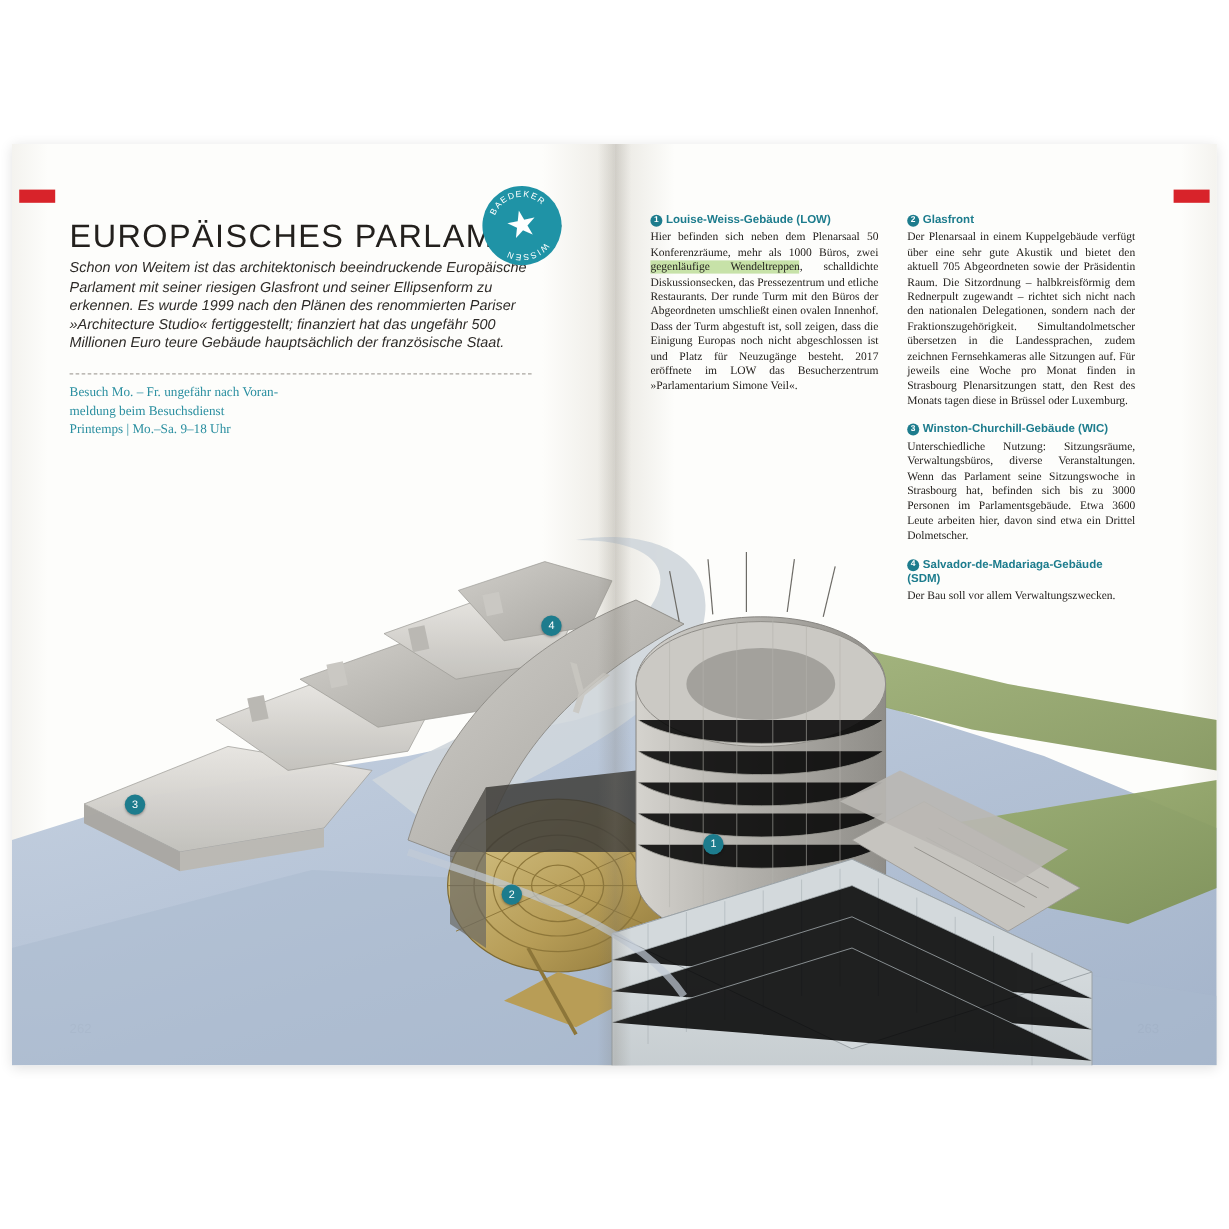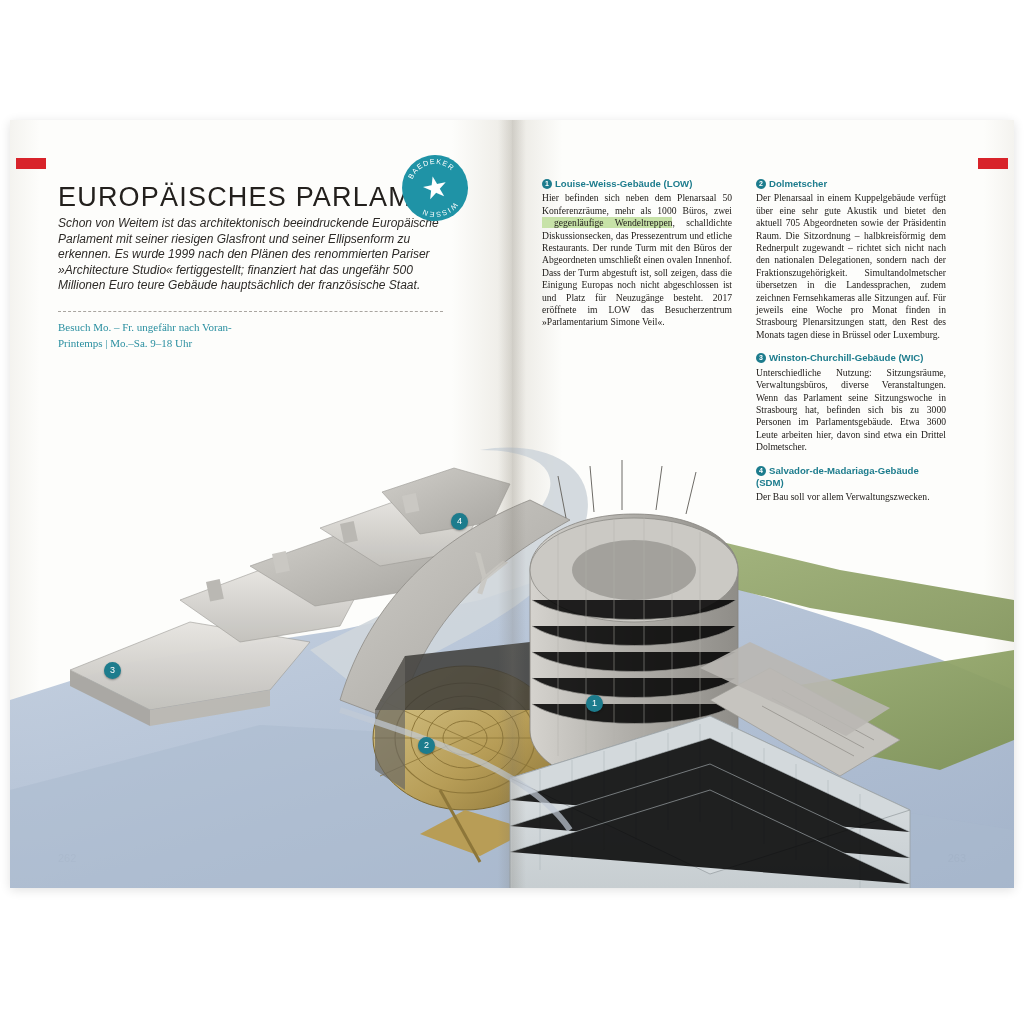--- a/index.html
+++ b/index.html
@@ -179,21 +179,21 @@
     border-radius: 50%;
     background: #1d7c8d;
     color: #fff;
     font-size: 7px;
     text-align: center;
     margin-right: 3px;
     vertical-align: 1px;
     font-family: "Liberation Sans", sans-serif;
   }
   .entry p { margin: 0; }
-  .hl { background: #c7e2a8; padding-left: 12px; }
+  .hl { background: #c7e2a8; }
 
   
   .folio {
     position: absolute;
     bottom: 24px;
     font-size: 11px;
     color: #3a3733;
     font-family: "Liberation Sans", sans-serif;
   }
   .folio-left { left: 48px; }
@@ -237,20 +237,21 @@
       <div class="tab tab-left"></div>
 
       <div class="title">EUROPÄISCHES PARLAMENT</div>
 
       <div class="intro">Schon von Weitem ist das architektonisch beeindruckende Europäische Parlament mit seiner riesigen Glasfront und seiner Ellipsenform zu erkennen. Es wurde 1999 nach den Plänen des renommierten Pariser »Architecture Studio« fertiggestellt; finanziert hat das ungefähr 500 Millionen Euro teure Gebäude hauptsächlich der französische Staat.</div>
 
       <div class="dashrule"></div>
 
       <div class="visitinfo">
         <div>Besuch Mo. – Fr. ungefähr nach Voran-</div>
+        <div>meldung beim Besuchsdienst</div>
         <div>Printemps | Mo.–Sa. 9–18 Uhr</div>
       </div>
 
       <div class="badge">
         <div class="ring-text">
           <svg viewBox="0 0 66 66" width="66" height="66">
             <defs>
               <path id="circTop" d="M 9,33 A 24,24 0 0 1 57,33"></path>
               <path id="circBot" d="M 57,33 A 24,24 0 0 1 9,33"></path>
             </defs>
@@ -274,21 +275,21 @@
             <h3>
               <span class="num">1</span><span>Louise-Weiss-Gebäude (LOW)</span>
             </h3>
             <p>Hier befinden sich neben dem Plenarsaal 50 Konferenzräume, mehr als 1000 Büros, zwei <span class="hl">gegenläufige Wendeltreppen</span>, schalldichte Diskussionsecken, das Pressezentrum und etliche Restaurants. Der runde Turm mit den Büros der Abgeordneten umschließt einen ovalen Innenhof. Dass der Turm abgestuft ist, soll zeigen, dass die Einigung Europas noch nicht abgeschlossen ist und Platz für Neuzugänge besteht. 2017 eröffnete im LOW das Besucherzentrum »Parlamentarium Simone Veil«.</p>
           </div>
         </div>
 
         <div class="col col-b">
           <div class="entry">
             <h3>
-              <span class="num">2</span><span>Dolmetscher</span>
+              <span class="num">2</span><span>Glasfront</span>
             </h3>
             <p>Der Plenarsaal in einem Kuppelgebäude verfügt über eine sehr gute Akustik und bietet den aktuell 705 Abgeordneten sowie der Präsidentin Raum. Die Sitzordnung – halbkreisförmig dem Rednerpult zugewandt – richtet sich nicht nach den nationalen Delegationen, sondern nach der Fraktionszugehörigkeit. Simultandolmetscher übersetzen in die Landessprachen, zudem zeichnen Fernsehkameras alle Sitzungen auf. Für jeweils eine Woche pro Monat finden in Strasbourg Plenarsitzungen statt, den Rest des Monats tagen diese in Brüssel oder Luxemburg.</p>
           </div>
           <div class="entry">
             <h3>
               <span class="num">3</span><span>Winston-Churchill-Gebäude (WIC)</span>
             </h3>
             <p>Unterschiedliche Nutzung: Sitzungsräume, Verwaltungsbüros, diverse Veranstaltungen. Wenn das Parlament seine Sitzungswoche in Strasbourg hat, befinden sich bis zu 3000 Personen im Parlamentsgebäude. Etwa 3600 Leute arbeiten hier, davon sind etwa ein Drittel Dolmetscher.</p>
           </div>
           <div class="entry">

